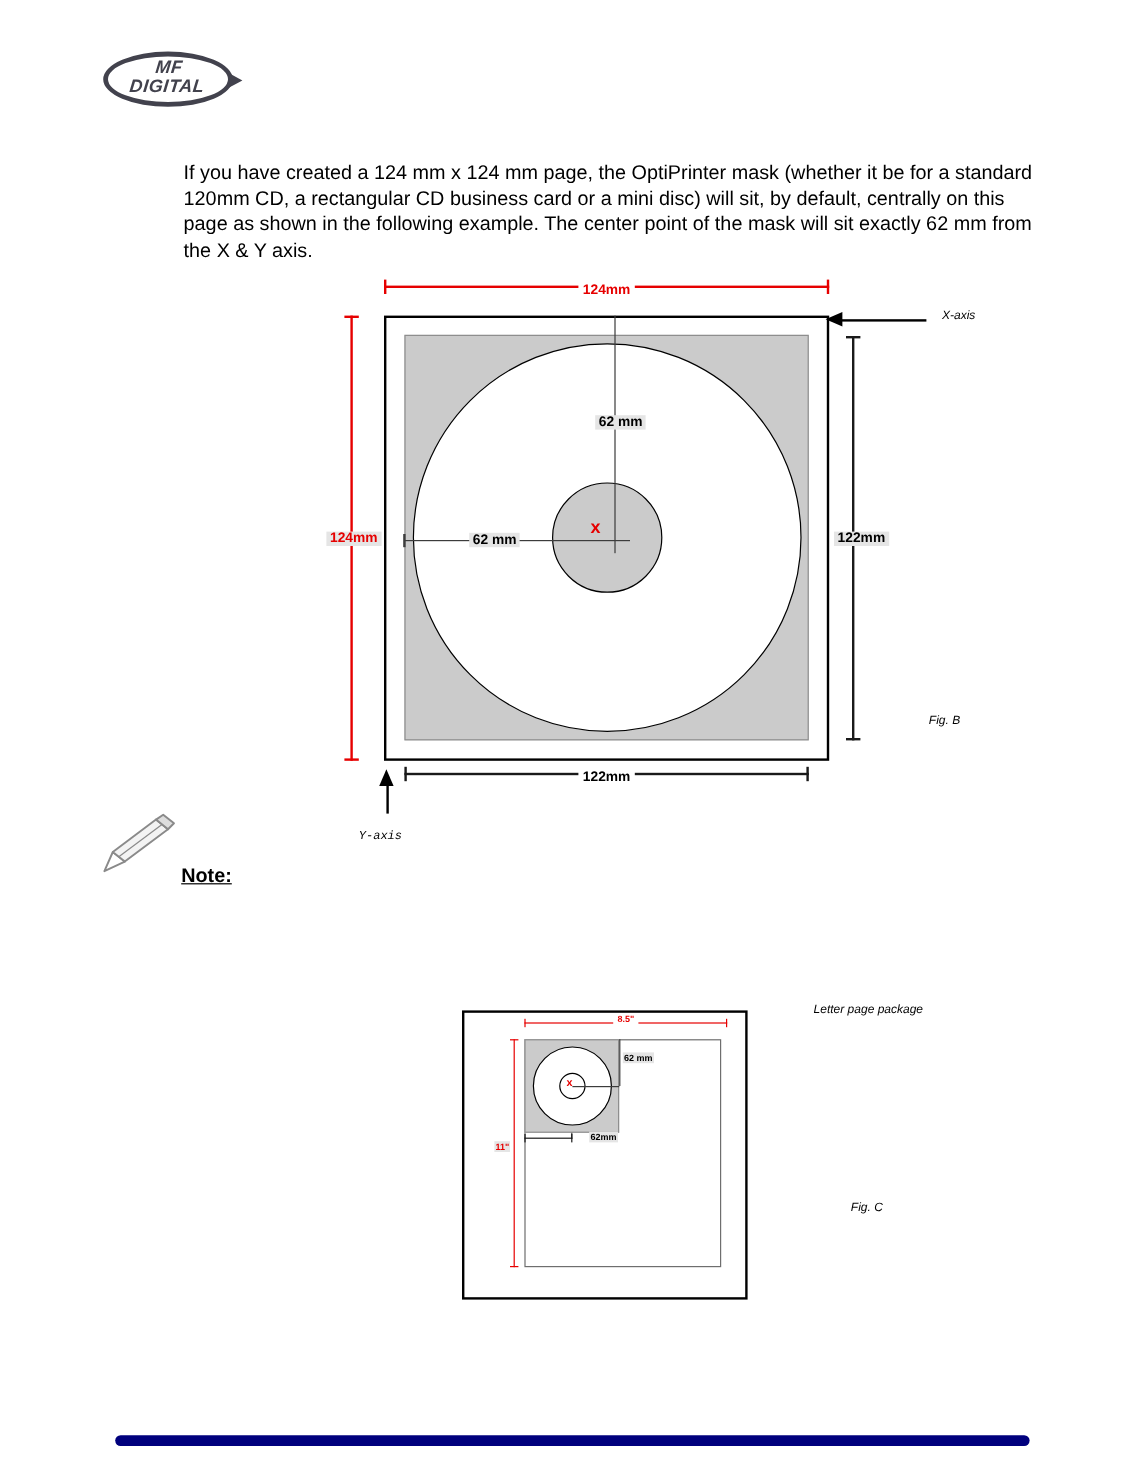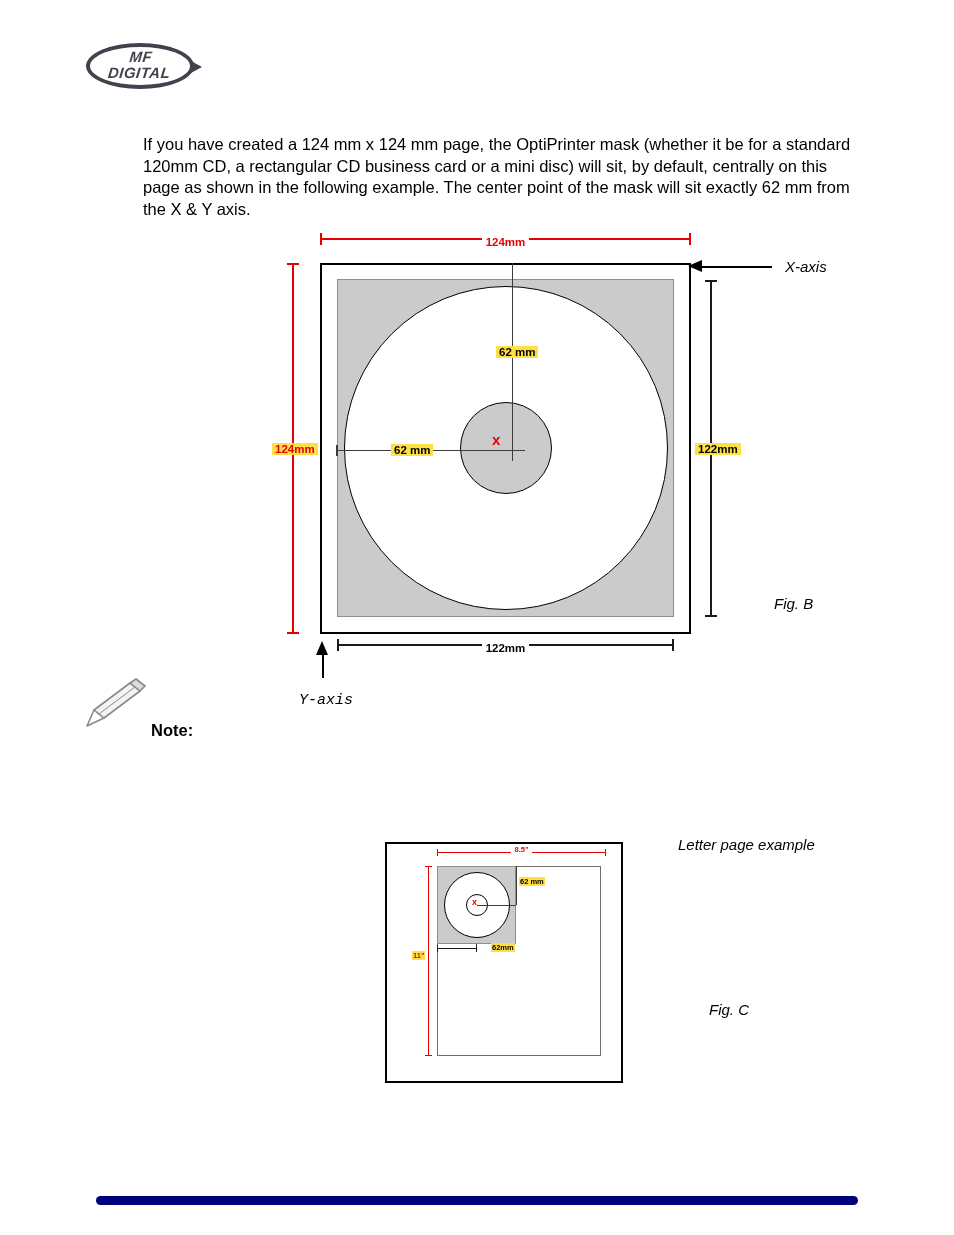--- a/index.html
+++ b/index.html
@@ -24,49 +24,49 @@
   }
   .logo-text {
     position:absolute; left:0; top:9px; width:108px; text-align:center;
     font-style:italic; font-weight:bold; color:#42424d; line-height:16px;
     font-size:15px; letter-spacing:0.5px; transform:skewX(-6deg);
   }
   .logo-text span { display:block; }
 
   
   .intro {
-    position:absolute; left:143px; top:134px; width:708px;
+    position:absolute; left:153px; top:134px; width:708px;
     font-size:16.5px; line-height:21.5px;
   }
-  .note-label { position:absolute; left:151px; top:721px; font-size:16.5px; font-weight:bold; }
+  .note-label { position:absolute; left:151px; top:721px; font-size:16.5px; font-weight:bold;text-decoration:underline; }
   .note-text  {
     position:absolute; left:145px; top:758px; width:742px;
     font-size:16.5px; line-height:21px; font-style:italic;
   }
-  .caption { position:absolute; font-style:italic; font-size:15px; }
+  .caption { position:absolute; font-style:italic; font-size:10px; }
 
   
   .dim-h { position:absolute; height:2px; background:currentColor; }
   .dim-h::before,.dim-h::after{ content:""; position:absolute; top:-5px; width:2px; height:12px; background:currentColor; }
   .dim-h::before{ left:0; } .dim-h::after{ right:0; }
   .dim-v { position:absolute; width:2px; background:currentColor; }
   .dim-v::before,.dim-v::after{ content:""; position:absolute; left:-5px; width:12px; height:2px; background:currentColor; }
   .dim-v::before{ top:0; } .dim-v::after{ bottom:0; }
 
   .dim-h.thin{ height:1px; } 
   .dim-h.thin::before,.dim-h.thin::after{ width:1px; height:7px; top:-3px; }
   .dim-v.thin{ width:1px; }
   .dim-v.thin::before,.dim-v.thin::after{ height:1px; width:7px; left:-3px; }
 
   .red { color:#e60000; }
   .blk { color:#1a1a1a; }
 
   .dim-label {
     position:absolute; font-weight:bold; font-size:11.5px;
-    background:#fde047; padding:0 3px; white-space:nowrap;
+    background:#e5e5e5; padding:0 3px; white-space:nowrap;
   }
   .dim-label.red { color:#e60000; }
   .label-center { position:absolute; text-align:center; }
   .label-center span { display:inline-block; background:#fff; padding:0 4px; font-weight:bold; font-size:11.5px; }
   .label-center.red span { color:#e60000; }
   .tiny span, .tiny { font-size:7.5px !important; }
 
   
   .outer-square { position:absolute; left:320px; top:263px; width:371px; height:371px; border:2px solid #000; background:#fff; }
   .gray-square  { position:absolute; left:337px; top:279px; width:337px; height:338px; background:#cbcbcb; border:1px solid #8e8e8e; }
@@ -168,21 +168,21 @@
         <path d="M12 36 L48 9 L58 17 L22 44 Z" fill="#f3f3f3"></path>
         <path d="M48 9 L54 5 L63 12 L58 17 Z" fill="#dddddd"></path>
         <path d="M17 40 L53 13" fill="none" stroke-width="1"></path>
       </g>
     </svg>
   </div>
 
   <div class="note-label">Note:</div>
 
   <div class="figc-box"></div>
-  <div class="caption" style="left:678px; top:836px;">Letter page example</div>
+  <div class="caption" style="left:678px; top:836px;">Letter page package</div>
 
   <div class="dim-h thin red abs" style="left:437px; top:852px; width:169px;"></div>
   <div class="label-center red tiny" style="left:437px; top:845px; width:169px;">
     <span>8.5"</span>
   </div>
 
   <div class="dim-v thin red abs" style="left:428px; top:866px; height:190px;"></div>
   <div class="dim-label red tiny" style="left:412px; top:951px; padding:0 1px;">11"</div>
 
   <div class="letter-page"></div>

